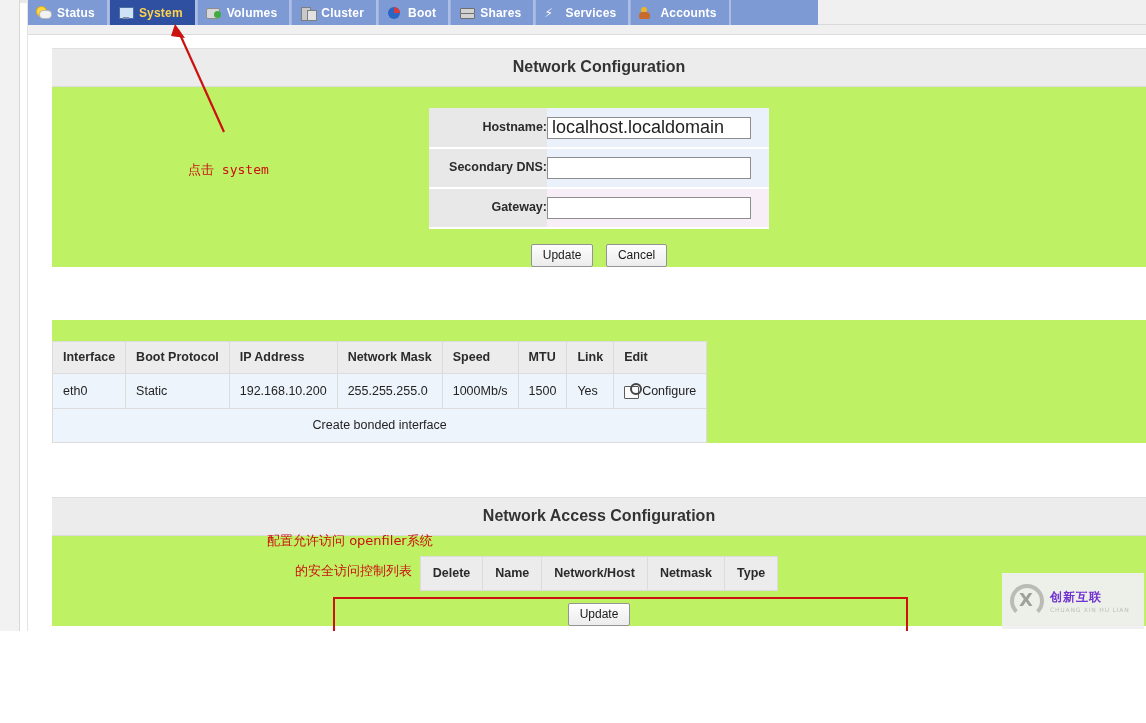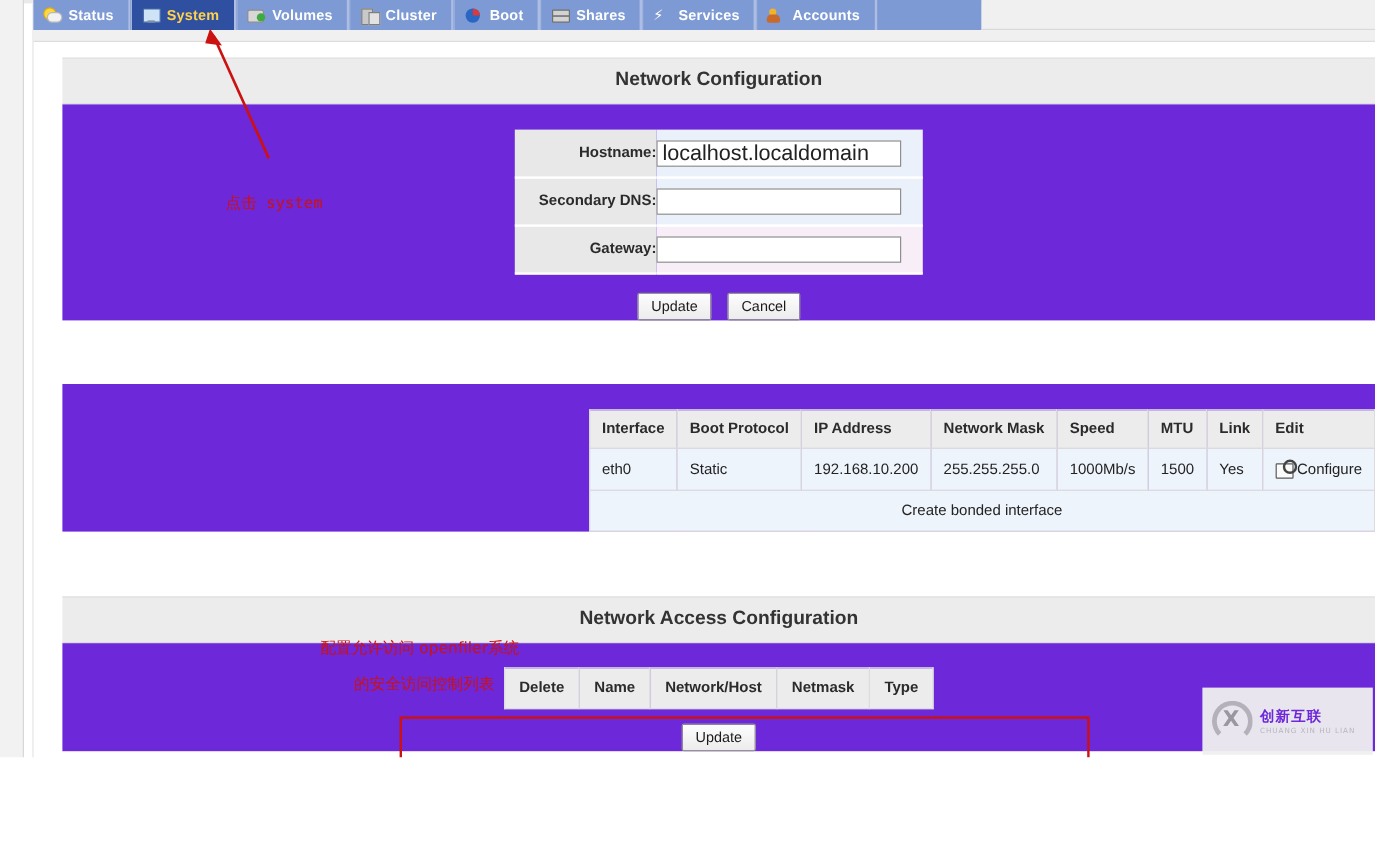--- a/index.html
+++ b/index.html
@@ -136,21 +136,21 @@
     width: 1094px;
   }
   .section-head {
     background: #ececec;
     border-top: 1px solid #e0e0e0;
     border-bottom: 1px solid #dcdcdc;
     text-align: center;
     font-size: 16px; font-weight: bold; color: #333333;
     padding: 9px 0 10px 0;
   }
-  .section-body { background:#6d28d9; }
+  .section-body { background:#bef264; }
 
   
   .form-wrap { display:flex; justify-content:center; padding-top: 21px; }
   table.formtab { border-collapse: collapse; }
   table.formtab td { padding: 0; vertical-align: middle; }
   td.lbl {
     width: 118px; height: 40px;
     background: #e8e8e8;
     text-align: right; padding-right: 11px;
     font-size: 12.5px; font-weight: bold; color: #2b2b2b;
@@ -179,21 +179,21 @@
     background: linear-gradient(#fdfdfd, #ececec);
     border-radius: 2px;
     font-family: "Liberation Sans", sans-serif;
     font-size: 12px; color: #1a1a1a;
     padding: 3px 11px 4px 11px;
     margin: 0 4px;
     cursor: pointer;
   }
 
   
-  .iftab-wrap { display:flex; justify-content:flex-end; padding-top: 21px; padding-bottom: 0; }
+  .iftab-wrap { display:flex; justify-content:flex-start; padding-top: 21px; padding-bottom: 0; }
   table.iftab { border-collapse: collapse; width: 655px; }
   table.iftab th {
     background: #ececec;
     border: 1px solid #dcdcdc;
     font-size: 12.5px; font-weight: bold; color: #2b2b2b;
     text-align: left; padding: 8px 10px 9px 10px;
     white-space: nowrap;
   }
   table.iftab td {
     background: #eef4fc;

